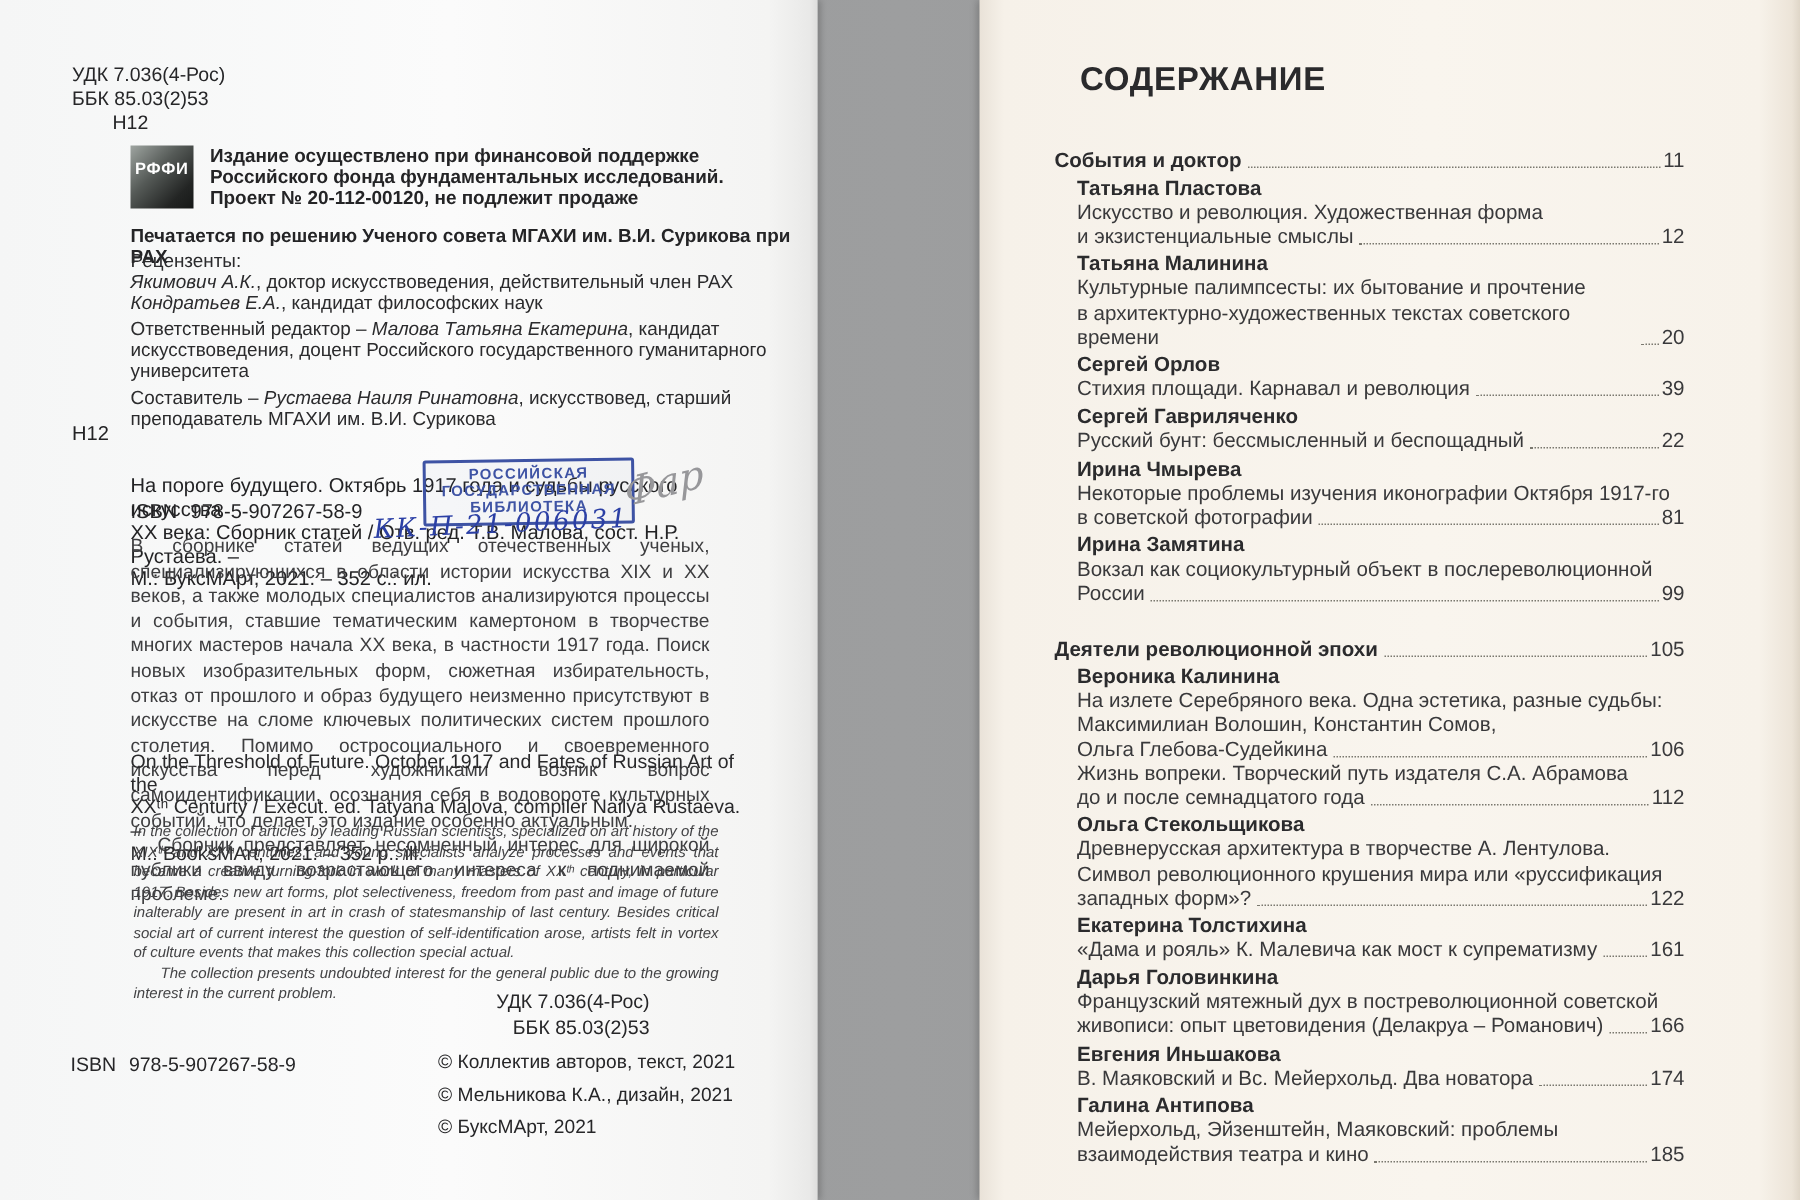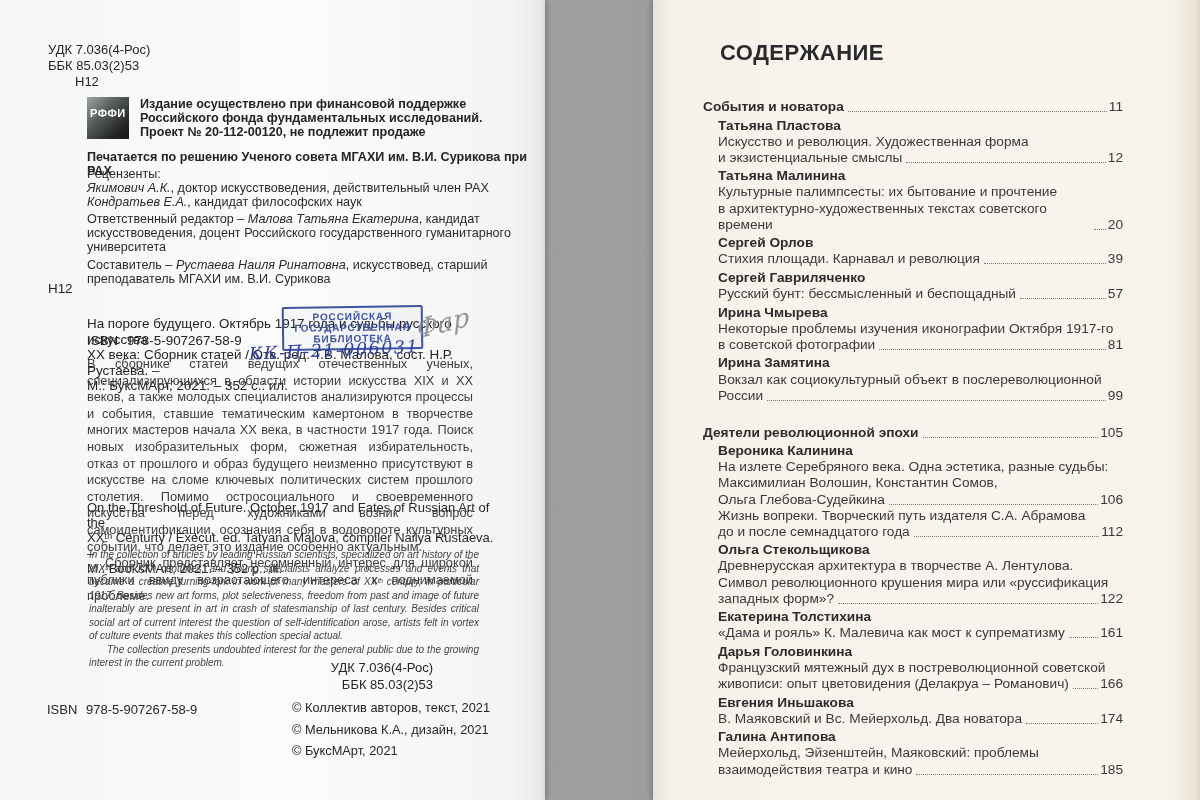--- a/index.html
+++ b/index.html
@@ -138,21 +138,21 @@
       <div>© Мельникова К.А., дизайн, 2021</div>
       <div>© БуксМАрт, 2021</div>
     </div>
   </div>
 
   <div class="page-right">
     <div class="abs toc-title">СОДЕРЖАНИЕ</div>
     <div class="abs toc">
         <div class="toc-section">
           <div class="toc-section-header row">
-            <span>События и новатора</span>
+            <span>События и доктор</span>
             <span class="dot-leader"></span>
             <span class="pg">11</span>
           </div>
           <div class="toc-entry">
             <div class="toc-author">Татьяна Пластова</div>
             <div>Искусство и революция. Художественная форма</div>
             <div class="row">
               <span>и экзистенциальные смыслы</span>
               <span class="dot-leader"></span>
               <span class="pg">12</span>
@@ -173,21 +173,21 @@
               <span>Стихия площади. Карнавал и революция</span>
               <span class="dot-leader"></span>
               <span class="pg">39</span>
             </div>
           </div>
           <div class="toc-entry">
             <div class="toc-author">Сергей Гавриляченко</div>
             <div class="row">
               <span>Русский бунт: бессмысленный и беспощадный</span>
               <span class="dot-leader"></span>
-              <span class="pg">57</span>
+              <span class="pg">22</span>
             </div>
           </div>
           <div class="toc-entry">
             <div class="toc-author">Ирина Чмырева</div>
             <div>Некоторые проблемы изучения иконографии Октября 1917-го</div>
             <div class="row">
               <span>в советской фотографии</span>
               <span class="dot-leader"></span>
               <span class="pg">81</span>
             </div>

